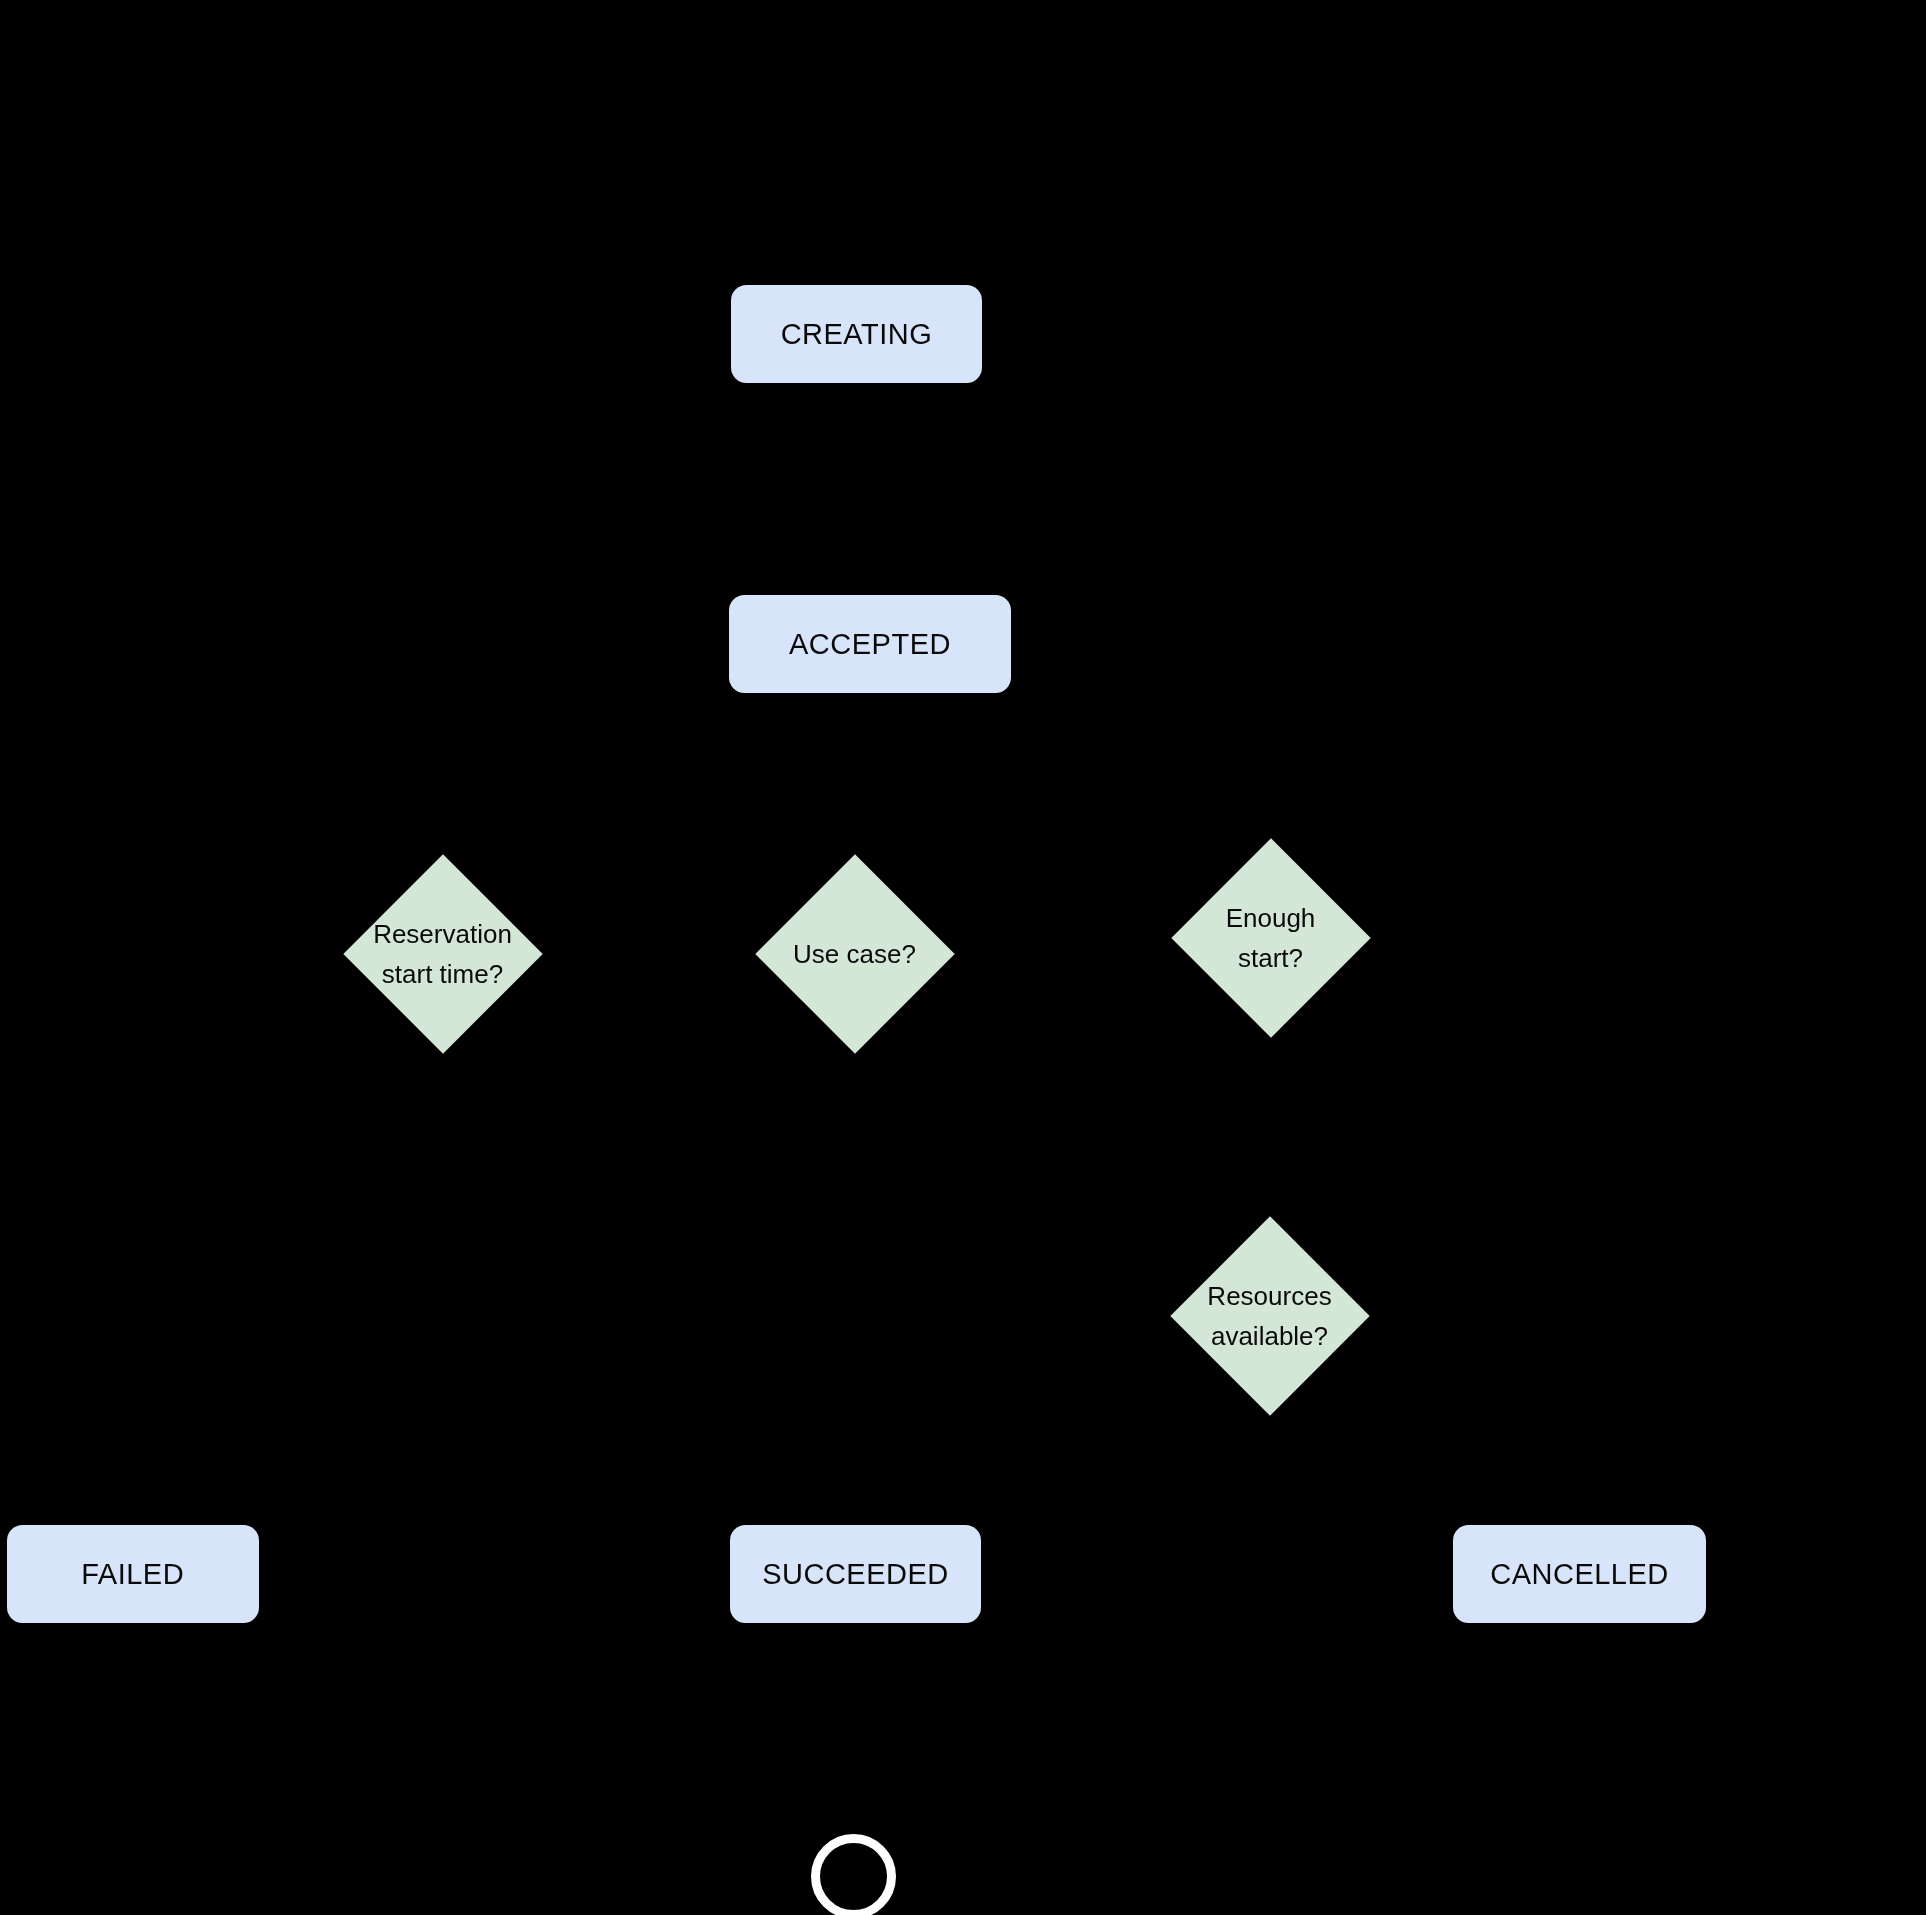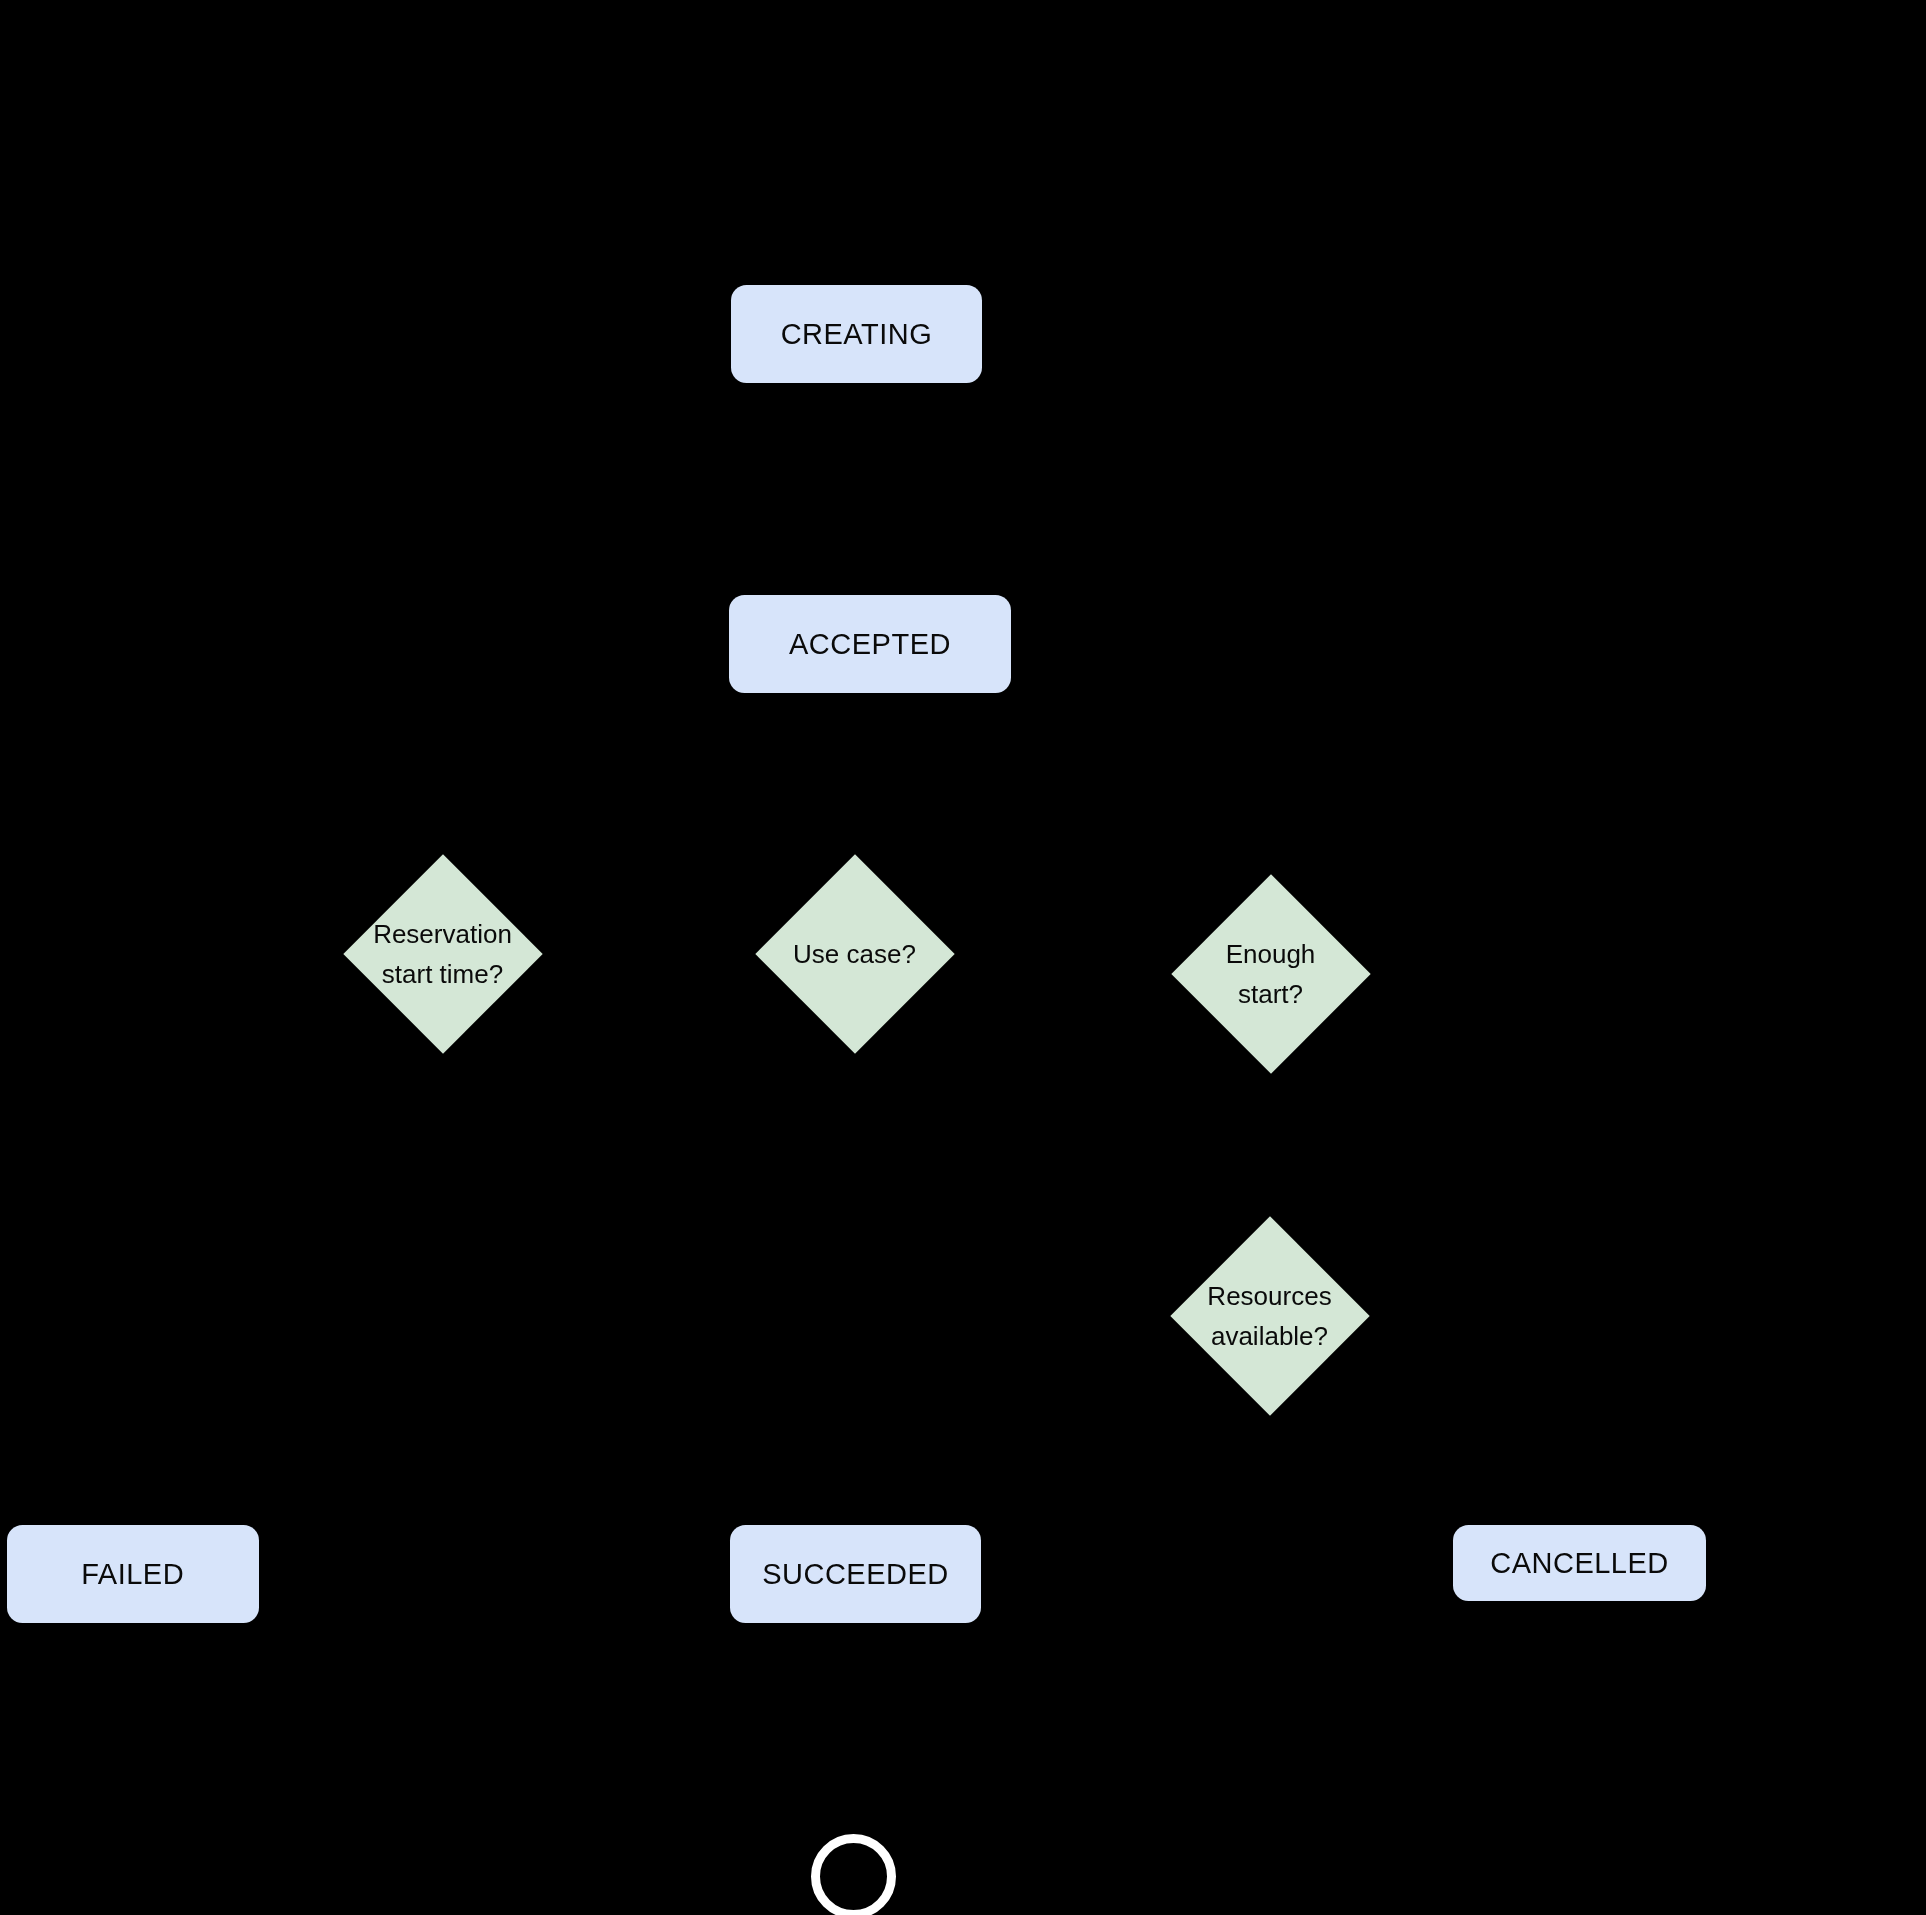--- a/index.html
+++ b/index.html
@@ -30,21 +30,21 @@
     color: var(--node-text, #0a0a0a);
     font-size: 29px;
     letter-spacing: 0.5px;
     white-space: nowrap;
   }
 
   #node-creating  { left: 731px; top: 277px;  width: 251px; height: 98px; }
   #node-accepted  { left: 729px; top: 587px; width: 282px; height: 98px; }
   #node-failed    { left: 6.7px;   top: 1517px; width: 252px; height: 98px; }
   #node-succeeded { left: 730px; top: 1517px; width: 251px; height: 98px; }
-  #node-cancelled { left: 1453px; top: 1517px; width: 253px; height: 76px; }
+  #node-cancelled { left: 1453px; top: 1517px; width: 253px; height: 98px; }
 
   
   .decision {
     position: absolute;
     width: 199px;
     height: 199px;
   }
   .decision .diamond-shape {
     position: absolute;
     left: 50%;
@@ -64,21 +64,21 @@
     text-align: center;
     color: var(--node-text, #0a0a0a);
     font-size: 26px;
     line-height: 40px;
     white-space: nowrap;
   }
   .decision .line:empty { display: none; }
 
   #node-reservation-start-time { left: 343px;  top: 846px; }
   #node-use-case               { left: 755px; top: 846px; }
-  #node-enough-quota           { left: 1171px; top: 866px; }
+  #node-enough-quota           { left: 1171px; top: 830px; }
   #node-resources-available    { left: 1170px; top: 1208px; }
 
   
   .end-ring {
     position: absolute;
     left: 811px;
     top: 1826px;
     width: 85px;
     height: 85px;
     box-sizing: border-box;

